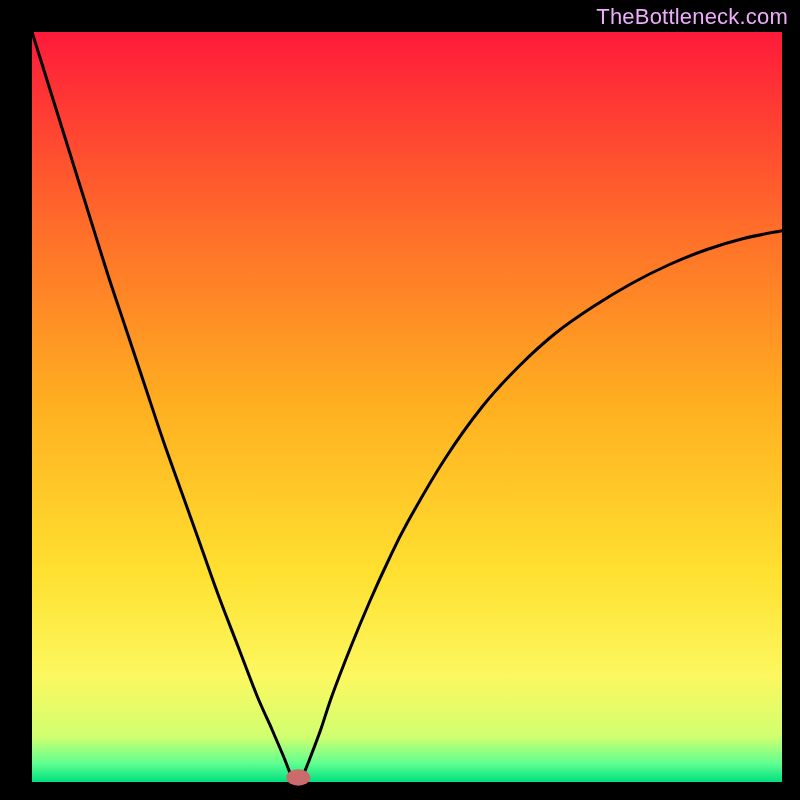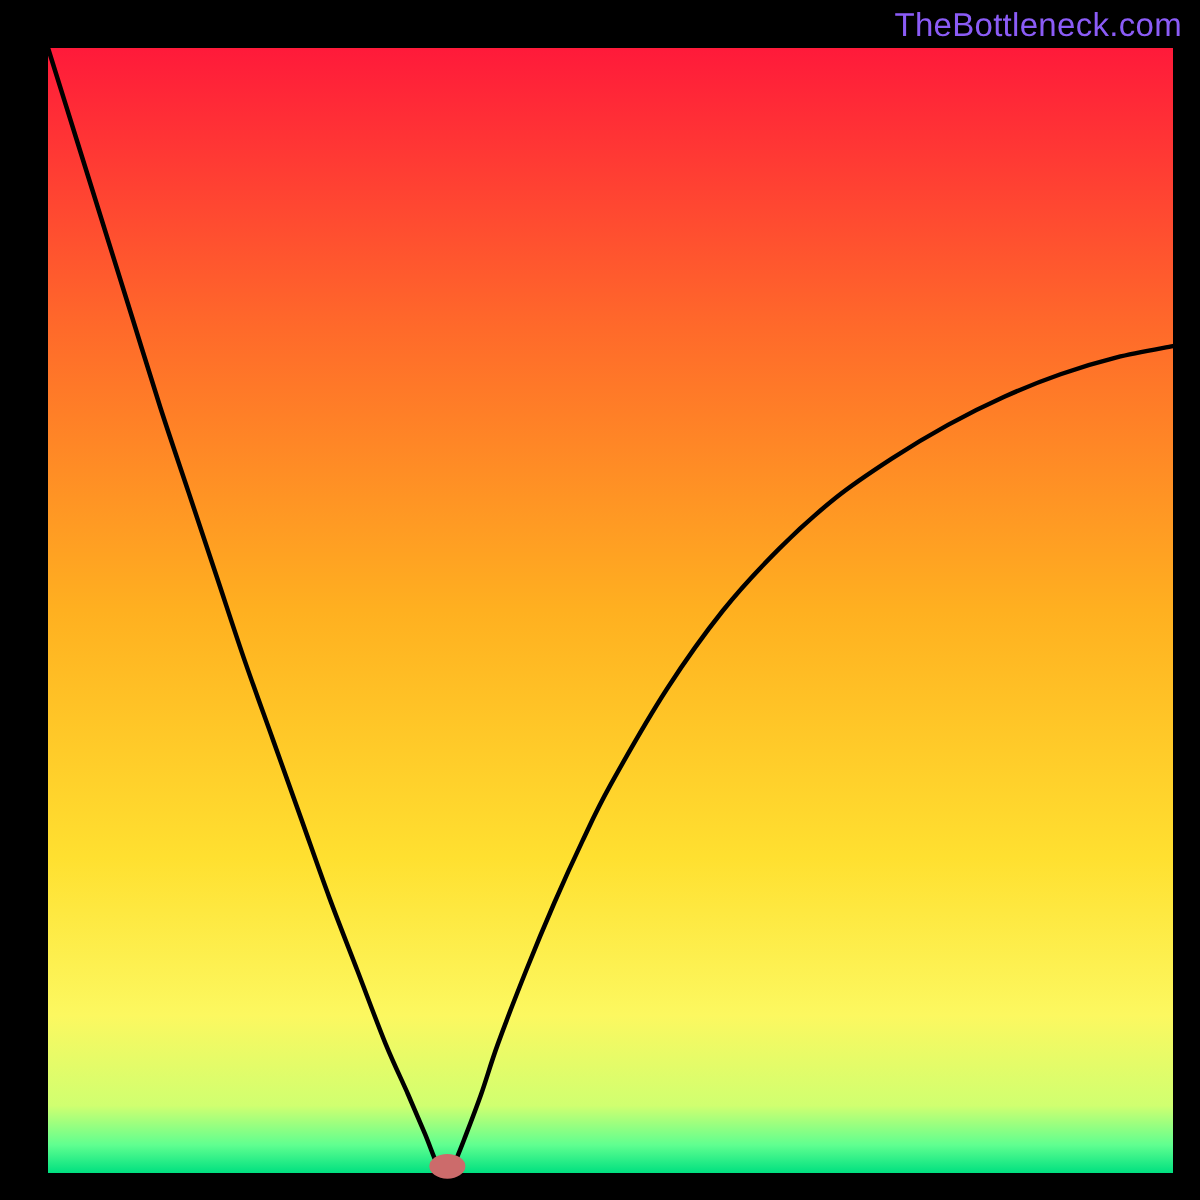--- a/index.html
+++ b/index.html
@@ -14,21 +14,21 @@
   .container {
     width: 800px;
     height: 800px;
     position: relative;
     background: #000;
   }
   .watermark {
     position: absolute;
     top: 4px;
     right: 12px;
-    color: #8b5cf6;
+    color: #f0abfc;
     font-size: 22px;
     font-weight: 500;
     letter-spacing: 0.2px;
     z-index: 10;
   }
   svg.plot {
     position: absolute;
     top: 0;
     left: 0;
     width: 800px;

